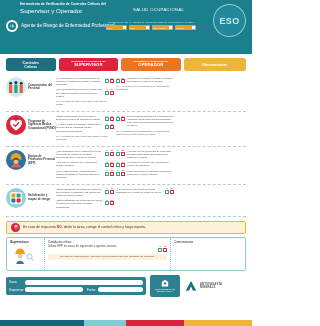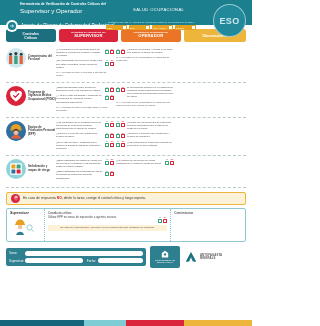--- a/index.html
+++ b/index.html
@@ -8,21 +8,21 @@
     width:252px; height:326px;
     font-family:"Liberation Sans", sans-serif;
     background:#ffffff;
     overflow:hidden;
     position:relative;
   }
 
   
   .header {
     background:#1b7f8e;
-    height:25px;
+    height:54px;
     position:relative;
     padding:3px 5px 0 20px;
   }
   .hdr-title-sm {
     color:#ffffff; font-size:3.3px; font-weight:bold;
     letter-spacing:.05px; line-height:1.15;
   }
   .hdr-title-lg {
     color:#ffffff; font-size:6.2px; font-weight:normal;
     line-height:1.15; margin-top:.5px;

